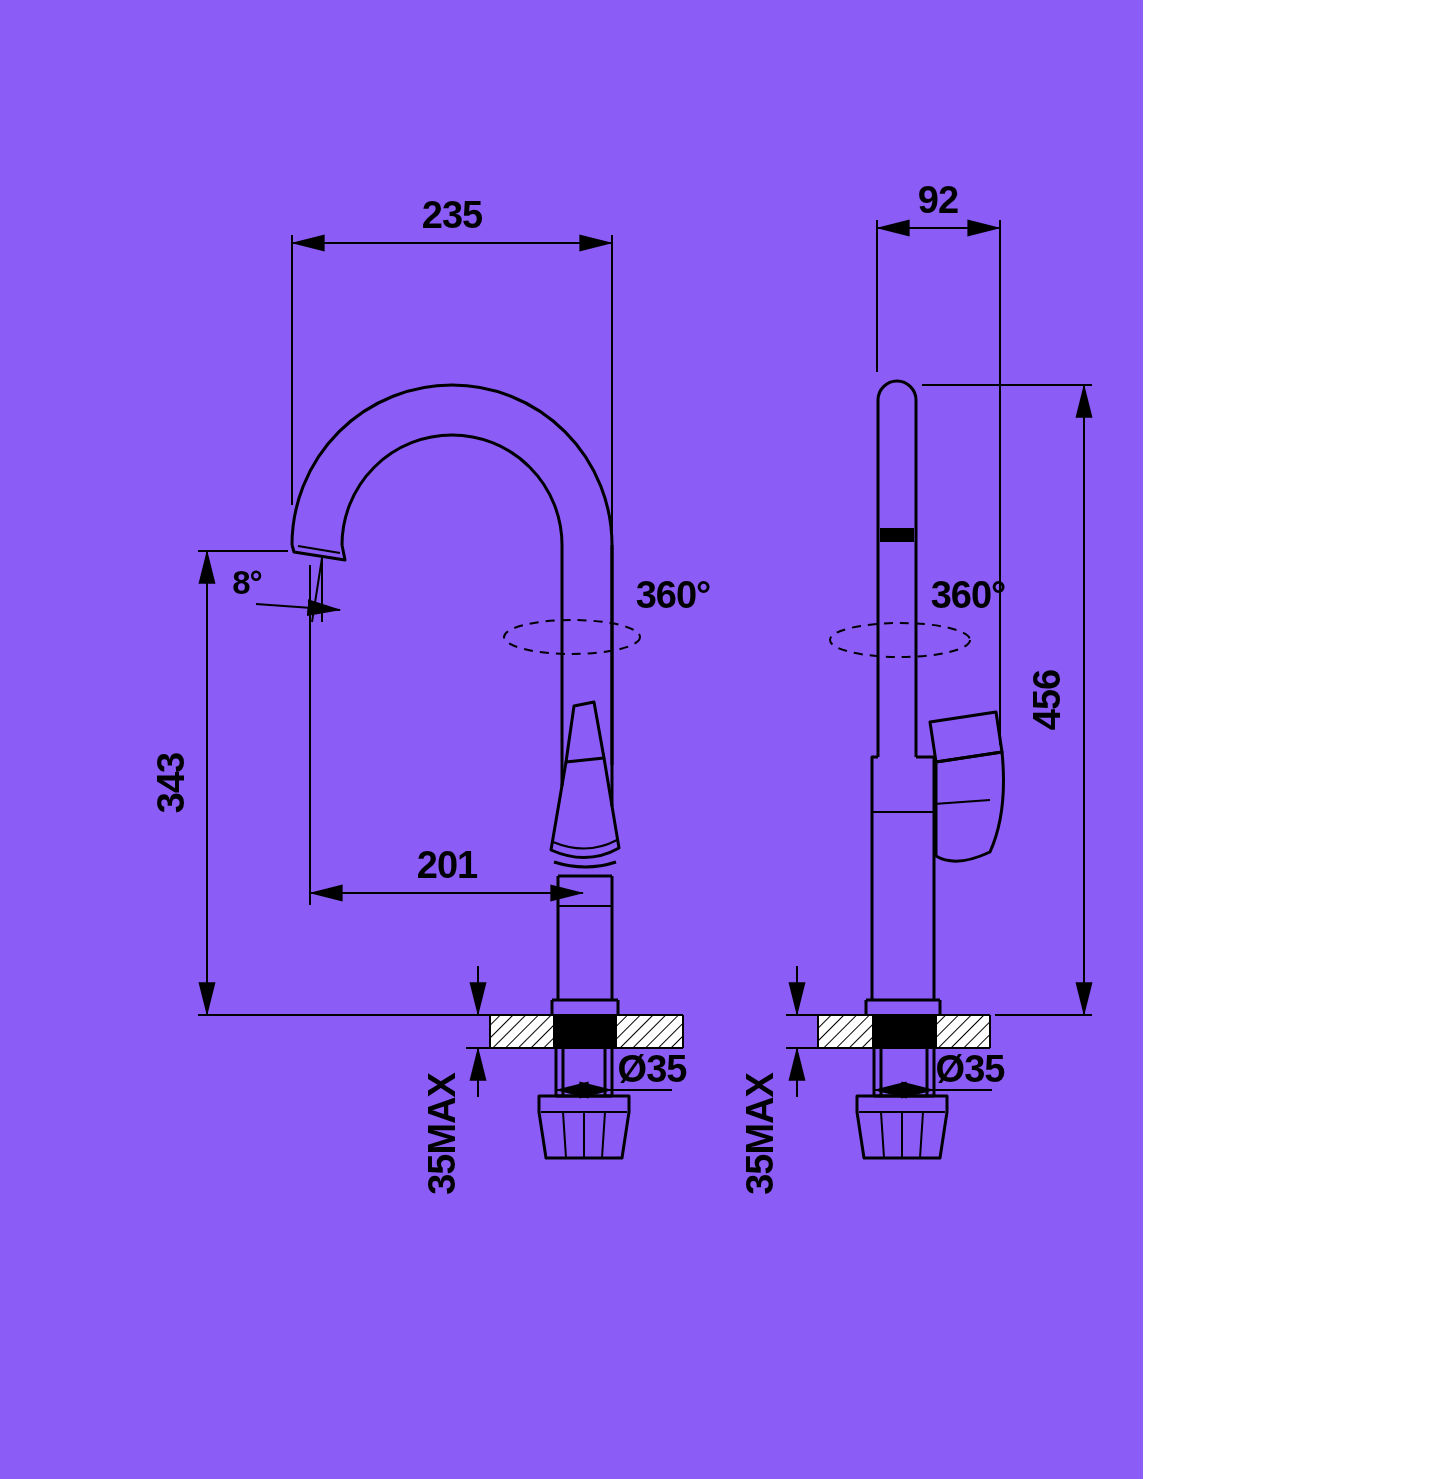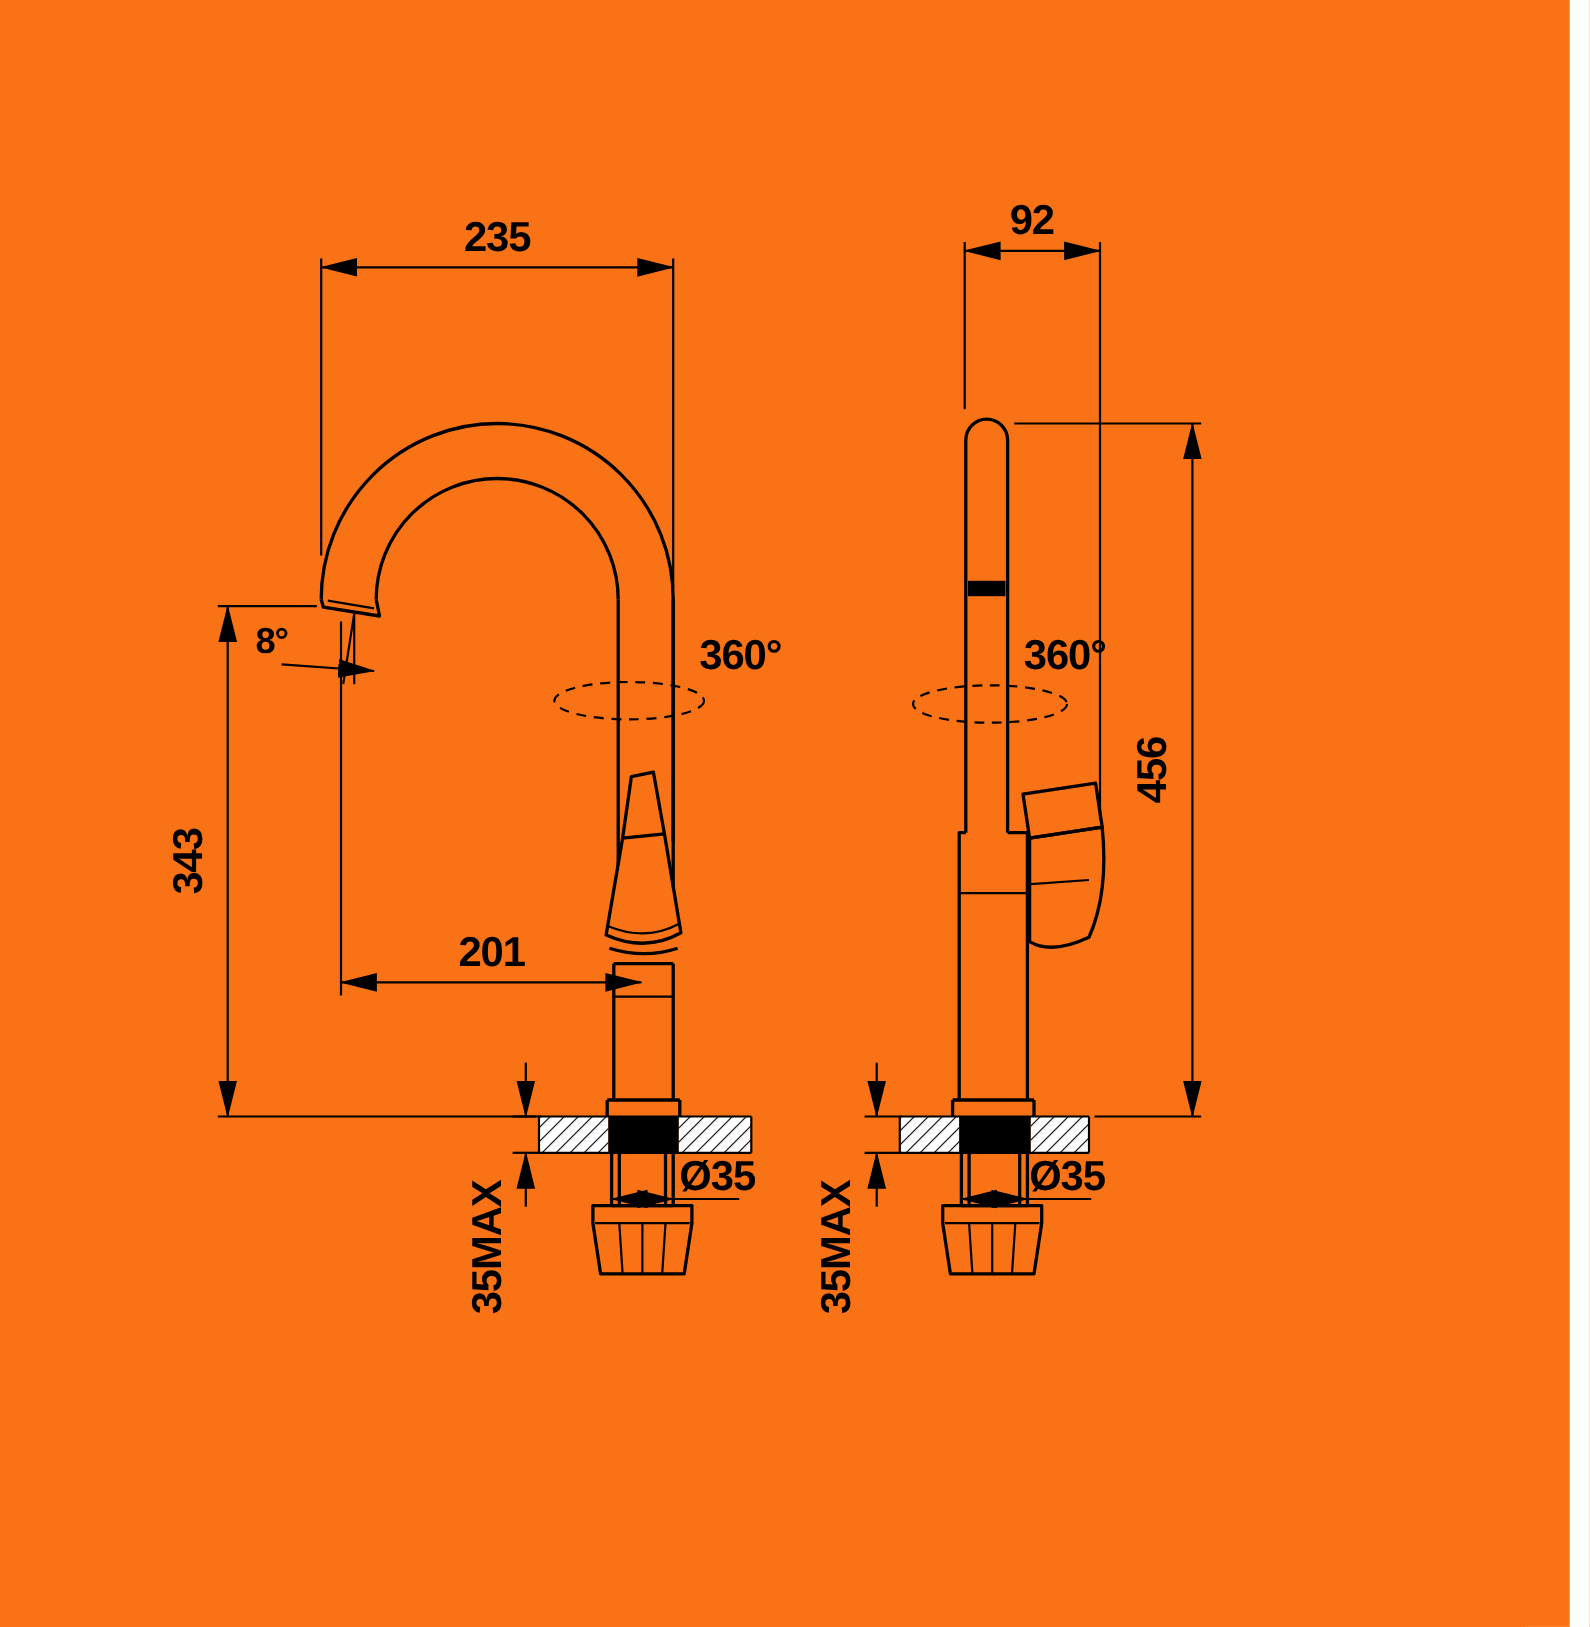--- a/index.html
+++ b/index.html
@@ -1,16 +1,16 @@
 <!DOCTYPE html>
 <html><head>
 <meta charset="utf-8">
 <style>
   html,body{margin:0;padding:0;background:#ffffff;}
-  .page{width:1427px;height:1479px;background:#f97316;position:relative;}
+  .page{width:1143px;height:1479px;background:#8b5cf6;position:relative;}
   svg{display:block;}
   text{font-family:"Liberation Sans","DejaVu Sans",sans-serif;font-weight:700;fill:#000000;}
   .lbl{font-size:38px;letter-spacing:-1px;}
   .lbl-sm{font-size:33px;letter-spacing:-1px;}
   .obj{fill:none;stroke:#000000;stroke-width:3;stroke-linejoin:round;}
   .obj-thin{fill:none;stroke:#000000;stroke-width:2;stroke-linejoin:round;}
   .dim{fill:none;stroke:#000000;stroke-width:2;}
   .dash{fill:none;stroke:#000000;stroke-width:2;stroke-dasharray:9 7;}
   .solid{fill:#000000;stroke:none;}
 </style>

